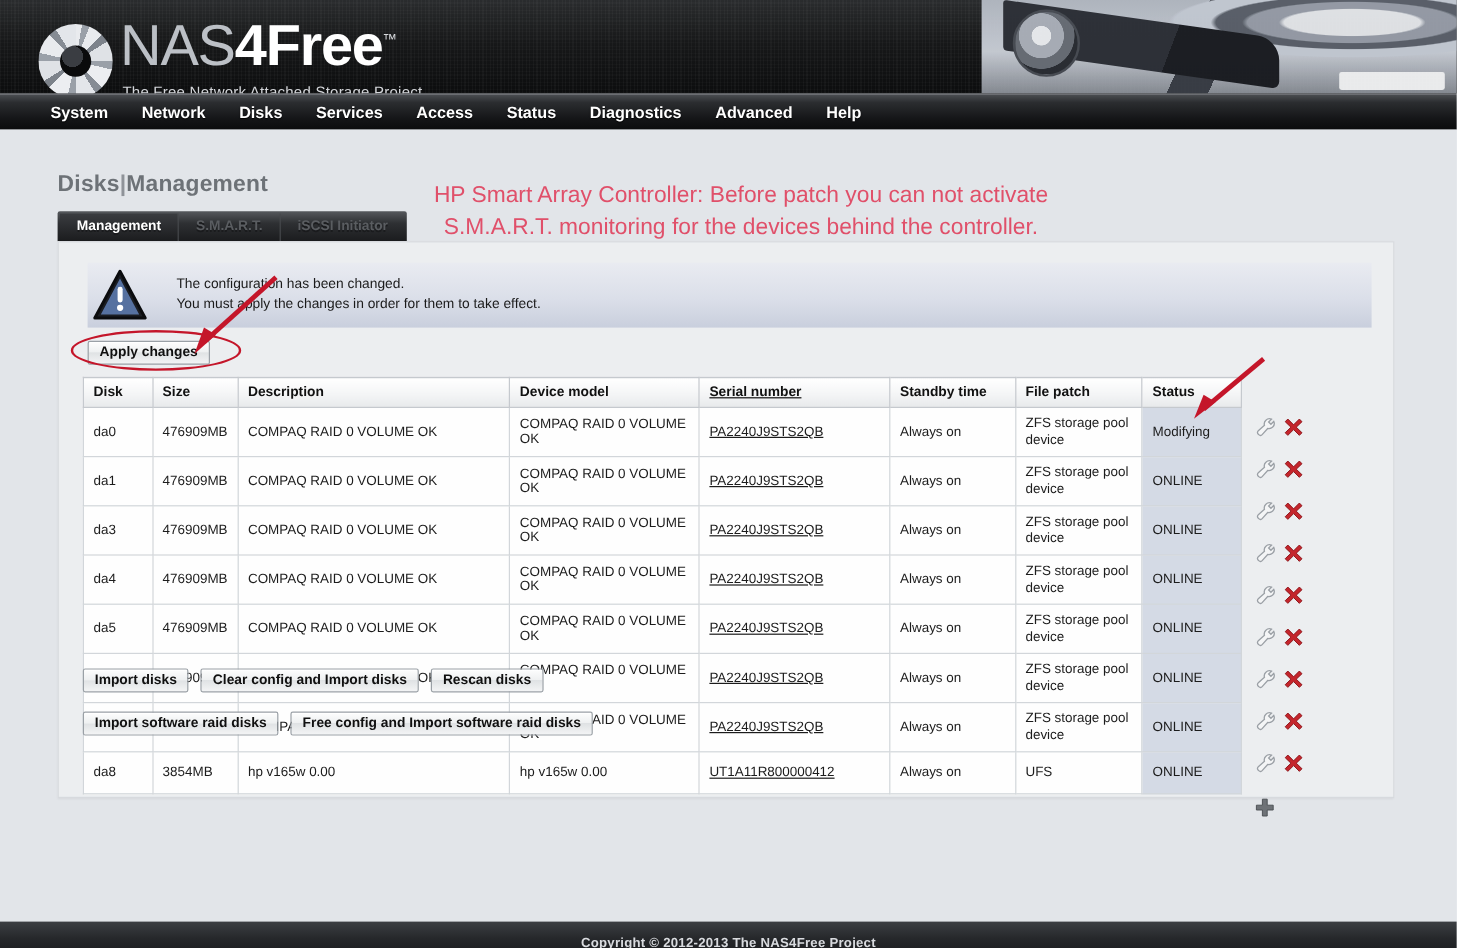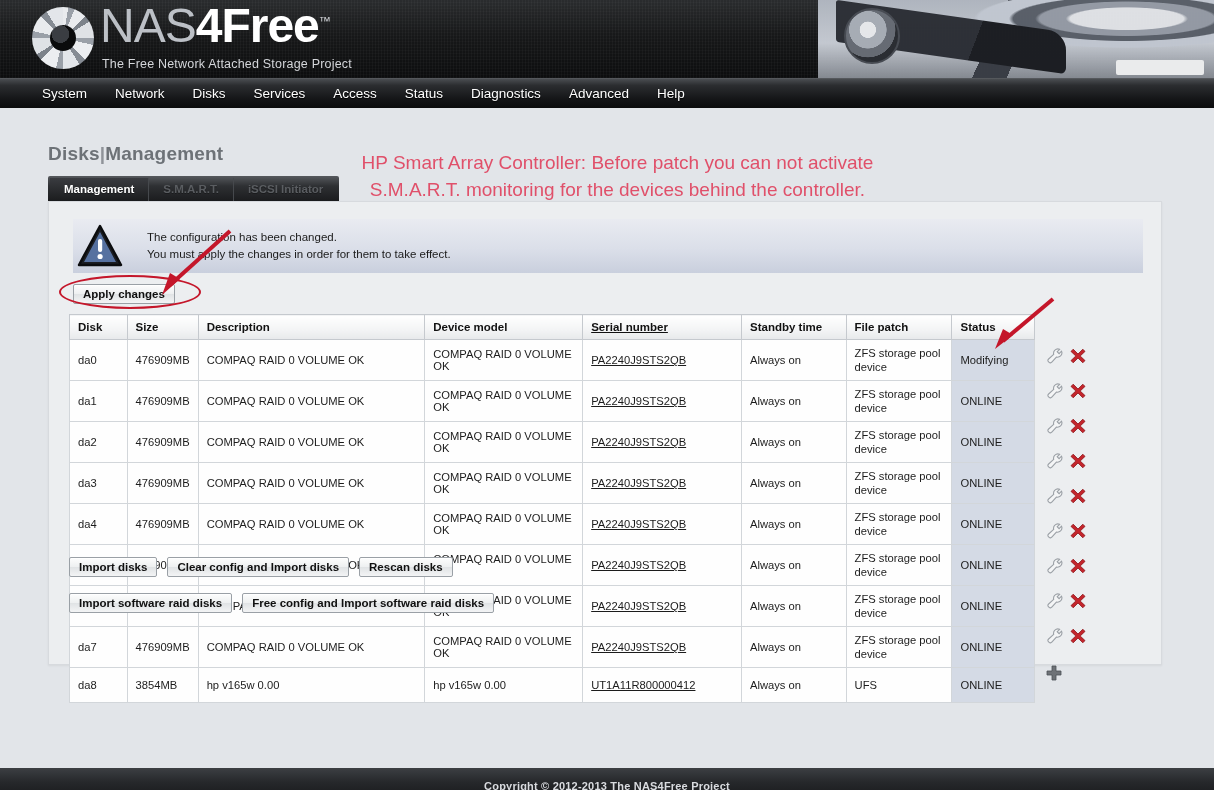--- a/index.html
+++ b/index.html
@@ -50,21 +50,21 @@
     border-radius: 50%;
     background: radial-gradient(circle at 42% 38%, #f0f2f5 0 18%, #aeb4bd 19% 42%, #6b7079 43% 62%, #2c2f35 63% 100%);
     border: 2px solid #4a4e56;
   }
   .hdd-white {
     position: absolute; right: 10px; bottom: 3px; width: 88px; height: 15px;
     background: #f6f7f8; border-radius: 2px;
   }
   .logo-wrap {
     position: absolute; left: 32px; top: 0; height: 78px;
-    display: flex; align-items: flex-start; padding-top: 2px;
+    display: flex; align-items: flex-start; padding-top: 15px;
   }
   .logo-disc {
     width: 62px; height: 62px; margin-top: 5px; margin-right: 6px;
     border-radius: 50%;
     background:
       radial-gradient(circle at 50% 50%, #0b0c0d 0 22%, rgba(0,0,0,0) 23%),
       conic-gradient(#e9ebee 0 10deg,#9aa0a8 10deg 22deg,#e9ebee 22deg 45deg,#7d838b 45deg 58deg,
                      #dfe2e6 58deg 90deg,#9aa0a8 90deg 103deg,#eceef1 103deg 135deg,#868c94 135deg 148deg,
                      #e3e6ea 148deg 180deg,#9aa0a8 180deg 193deg,#eceef1 193deg 225deg,#7d838b 225deg 238deg,
                      #dfe2e6 238deg 270deg,#9aa0a8 270deg 283deg,#e9ebee 283deg 315deg,#868c94 315deg 328deg,
@@ -86,21 +86,21 @@
   }
 
   
   .menubar {
     position: absolute; left: 0; top: 78px; width: 1214px; height: 30px;
     background: linear-gradient(180deg,#4a4d51 0%,#2b2d30 22%,#141517 70%,#0b0c0d 100%);
     border-top: 1px solid #55585c;
     display: flex; align-items: center; padding-left: 28px; gap: 0;
   }
   .menu-item {
-    color: #ffffff; font-size: 13.5px; font-weight: normal;
+    color: #ffffff; font-size: 13.5px; font-weight: bold;
     padding: 0 14px; height: 30px; line-height: 30px; cursor: pointer;
     text-shadow: 0 1px 1px #000;
   }
 
   
   .body-area {
     position: absolute; left: 0; top: 108px; width: 1214px; height: 660px;
     background: #e2e5e9;
   }
   .page-title {
@@ -338,30 +338,20 @@
               <td class="col-disk">da1</td>
               <td class="col-size">476909MB</td>
               <td class="col-desc">COMPAQ RAID 0 VOLUME OK</td>
               <td class="col-model">COMPAQ RAID 0 VOLUME OK</td>
               <td class="col-serial">PA2240J9STS2QB</td>
               <td class="col-standby">Always on</td>
               <td class="col-fs fs">ZFS storage pool device</td>
               <td class="col-status status">ONLINE</td>
             </tr>
             <tr>
-              <td class="col-disk">da2</td>
-              <td class="col-size">476909MB</td>
-              <td class="col-desc">COMPAQ RAID 0 VOLUME OK</td>
-              <td class="col-model">COMPAQ RAID 0 VOLUME OK</td>
-              <td class="col-serial">PA2240J9STS2QB</td>
-              <td class="col-standby">Always on</td>
-              <td class="col-fs fs">ZFS storage pool device</td>
-              <td class="col-status status">ONLINE</td>
-            </tr>
-            <tr>
               <td class="col-disk">da3</td>
               <td class="col-size">476909MB</td>
               <td class="col-desc">COMPAQ RAID 0 VOLUME OK</td>
               <td class="col-model">COMPAQ RAID 0 VOLUME OK</td>
               <td class="col-serial">PA2240J9STS2QB</td>
               <td class="col-standby">Always on</td>
               <td class="col-fs fs">ZFS storage pool device</td>
               <td class="col-status status">ONLINE</td>
             </tr>
             <tr>

